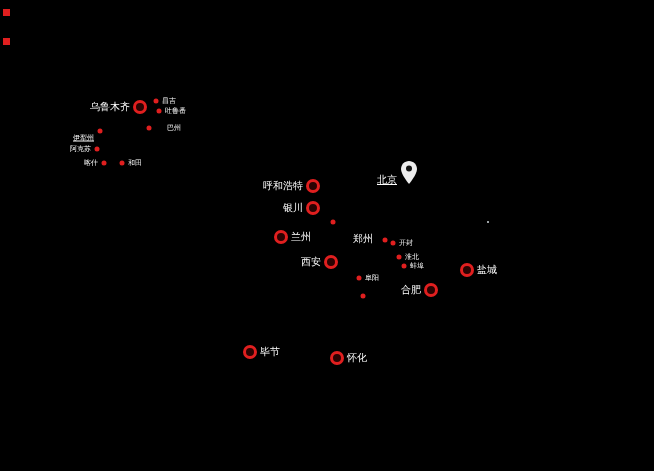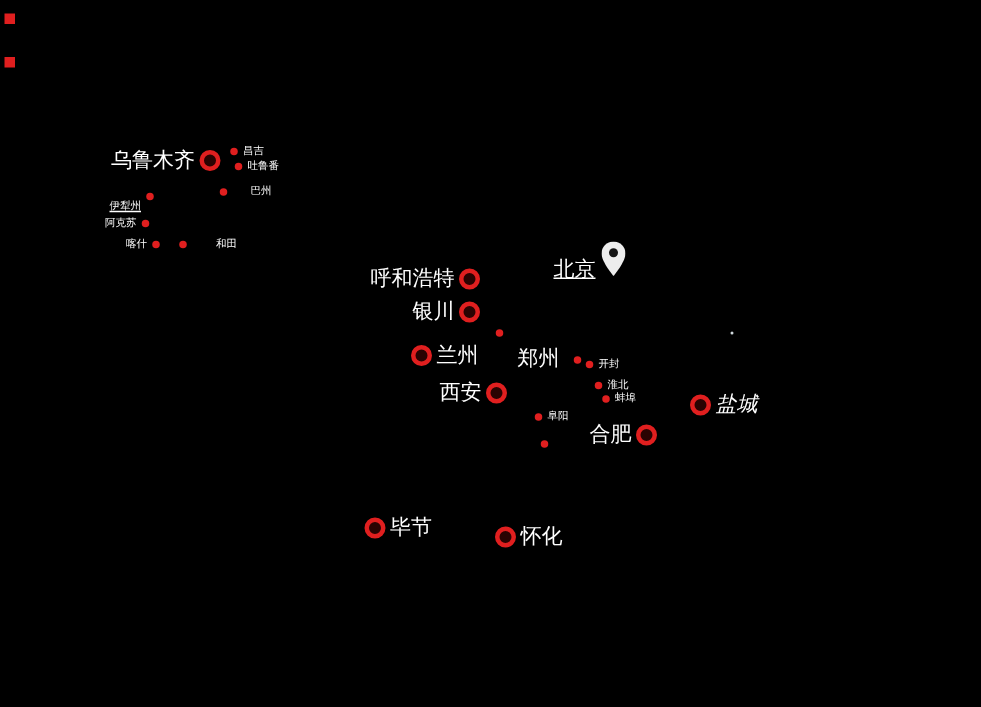--- a/index.html
+++ b/index.html
@@ -37,21 +37,21 @@
     position: absolute;
     transform: translateY(-50%);
     color: #ffffff;
     white-space: nowrap;
     line-height: 1;
   }
   .city-label.left {
     transform: translate(-100%, -50%);
     text-align: right;
   }
-  .city-label.lg { font-size: 14px; }
+  .city-label.lg { font-size: 10px; }
   .city-label.sm { font-size: 7px; }
   .corner-square {
     position: absolute;
     width: 7px;
     height: 7px;
     background: var(--red, #e01f1f);
   }
   .speck {
     position: absolute;
     width: 2px;
@@ -89,21 +89,21 @@
     <div class="city-label sm right" style="left: 165px; top: 111px;">吐鲁番</div>
     <div class="marker dot" style="left: 149px; top: 128px;"></div>
     <div class="city-label sm right" style="left: 155px; top: 128px; padding-left: 12px;">巴州</div>
     <div class="marker dot" style="left: 100px; top: 131px;"></div>
     <div class="city-label sm left" style="left: 94px; top: 138px; text-decoration: underline;">伊犁州</div>
     <div class="marker dot" style="left: 97px; top: 149px;"></div>
     <div class="city-label sm left" style="left: 91px; top: 149px;">阿克苏</div>
     <div class="marker dot" style="left: 104px; top: 163px;"></div>
     <div class="city-label sm left" style="left: 98px; top: 163px;">喀什</div>
     <div class="marker dot" style="left: 122px; top: 163px;"></div>
-    <div class="city-label sm right" style="left: 144px; top: 163px; text-align: center;">和田</div>
+    <div class="city-label sm right" style="left: 128px; top: 163px; text-align: center;">和田</div>
     <div class="marker ring" style="left: 313px; top: 186px;"></div>
     <div class="city-label lg left" style="left: 303px; top: 186px;">呼和浩特</div>
     <div class="marker ring" style="left: 313px; top: 208px;"></div>
     <div class="city-label lg left" style="left: 303px; top: 208px;">银川</div>
     <div class="marker ring" style="left: 281px; top: 237px;"></div>
     <div class="city-label lg right" style="left: 291px; top: 237px;">兰州</div>
     <div class="marker dot" style="left: 385px; top: 240px;"></div>
     <div class="city-label lg left" style="left: 373px; top: 240px; font-family: Liberation Mono, monospace;">郑州</div>
     <div class="marker dot" style="left: 393px; top: 243px;"></div>
     <div class="city-label sm right" style="left: 399px; top: 243px;">开封</div>
@@ -111,21 +111,21 @@
     <div class="city-label lg left" style="left: 321px; top: 262px;">西安</div>
     <div class="marker dot" style="left: 399px; top: 257px;"></div>
     <div class="city-label sm right" style="left: 405px; top: 257px;">淮北</div>
     <div class="marker dot" style="left: 404px; top: 266px;"></div>
     <div class="city-label sm right" style="left: 410px; top: 266px;">蚌埠</div>
     <div class="marker dot" style="left: 359px; top: 278px;"></div>
     <div class="city-label sm right" style="left: 365px; top: 278px;">阜阳</div>
     <div class="marker ring" style="left: 431px; top: 290px;"></div>
     <div class="city-label lg left" style="left: 421px; top: 290px;">合肥</div>
     <div class="marker ring" style="left: 467px; top: 270px;"></div>
-    <div class="city-label lg right" style="left: 477px; top: 270px; font-style: italic;">盐城</div>
+    <div class="city-label lg right" style="left: 477px; top: 270px;">盐城</div>
     <div class="marker ring" style="left: 250px; top: 352px;"></div>
     <div class="city-label lg right" style="left: 260px; top: 352px;">毕节</div>
     <div class="marker ring" style="left: 337px; top: 358px;"></div>
     <div class="city-label lg right" style="left: 347px; top: 358px;">怀化</div>
     <div class="marker dot" style="left: 333px; top: 222px;"></div>
     <div class="marker dot" style="left: 363px; top: 296px;"></div>
     <div class="corner-square" style="left: 3px; top: 9px;"></div>
     <div class="corner-square" style="left: 3px; top: 38px;"></div>
     <div class="speck" style="left: 488px; top: 222px;"></div>
   </div>

